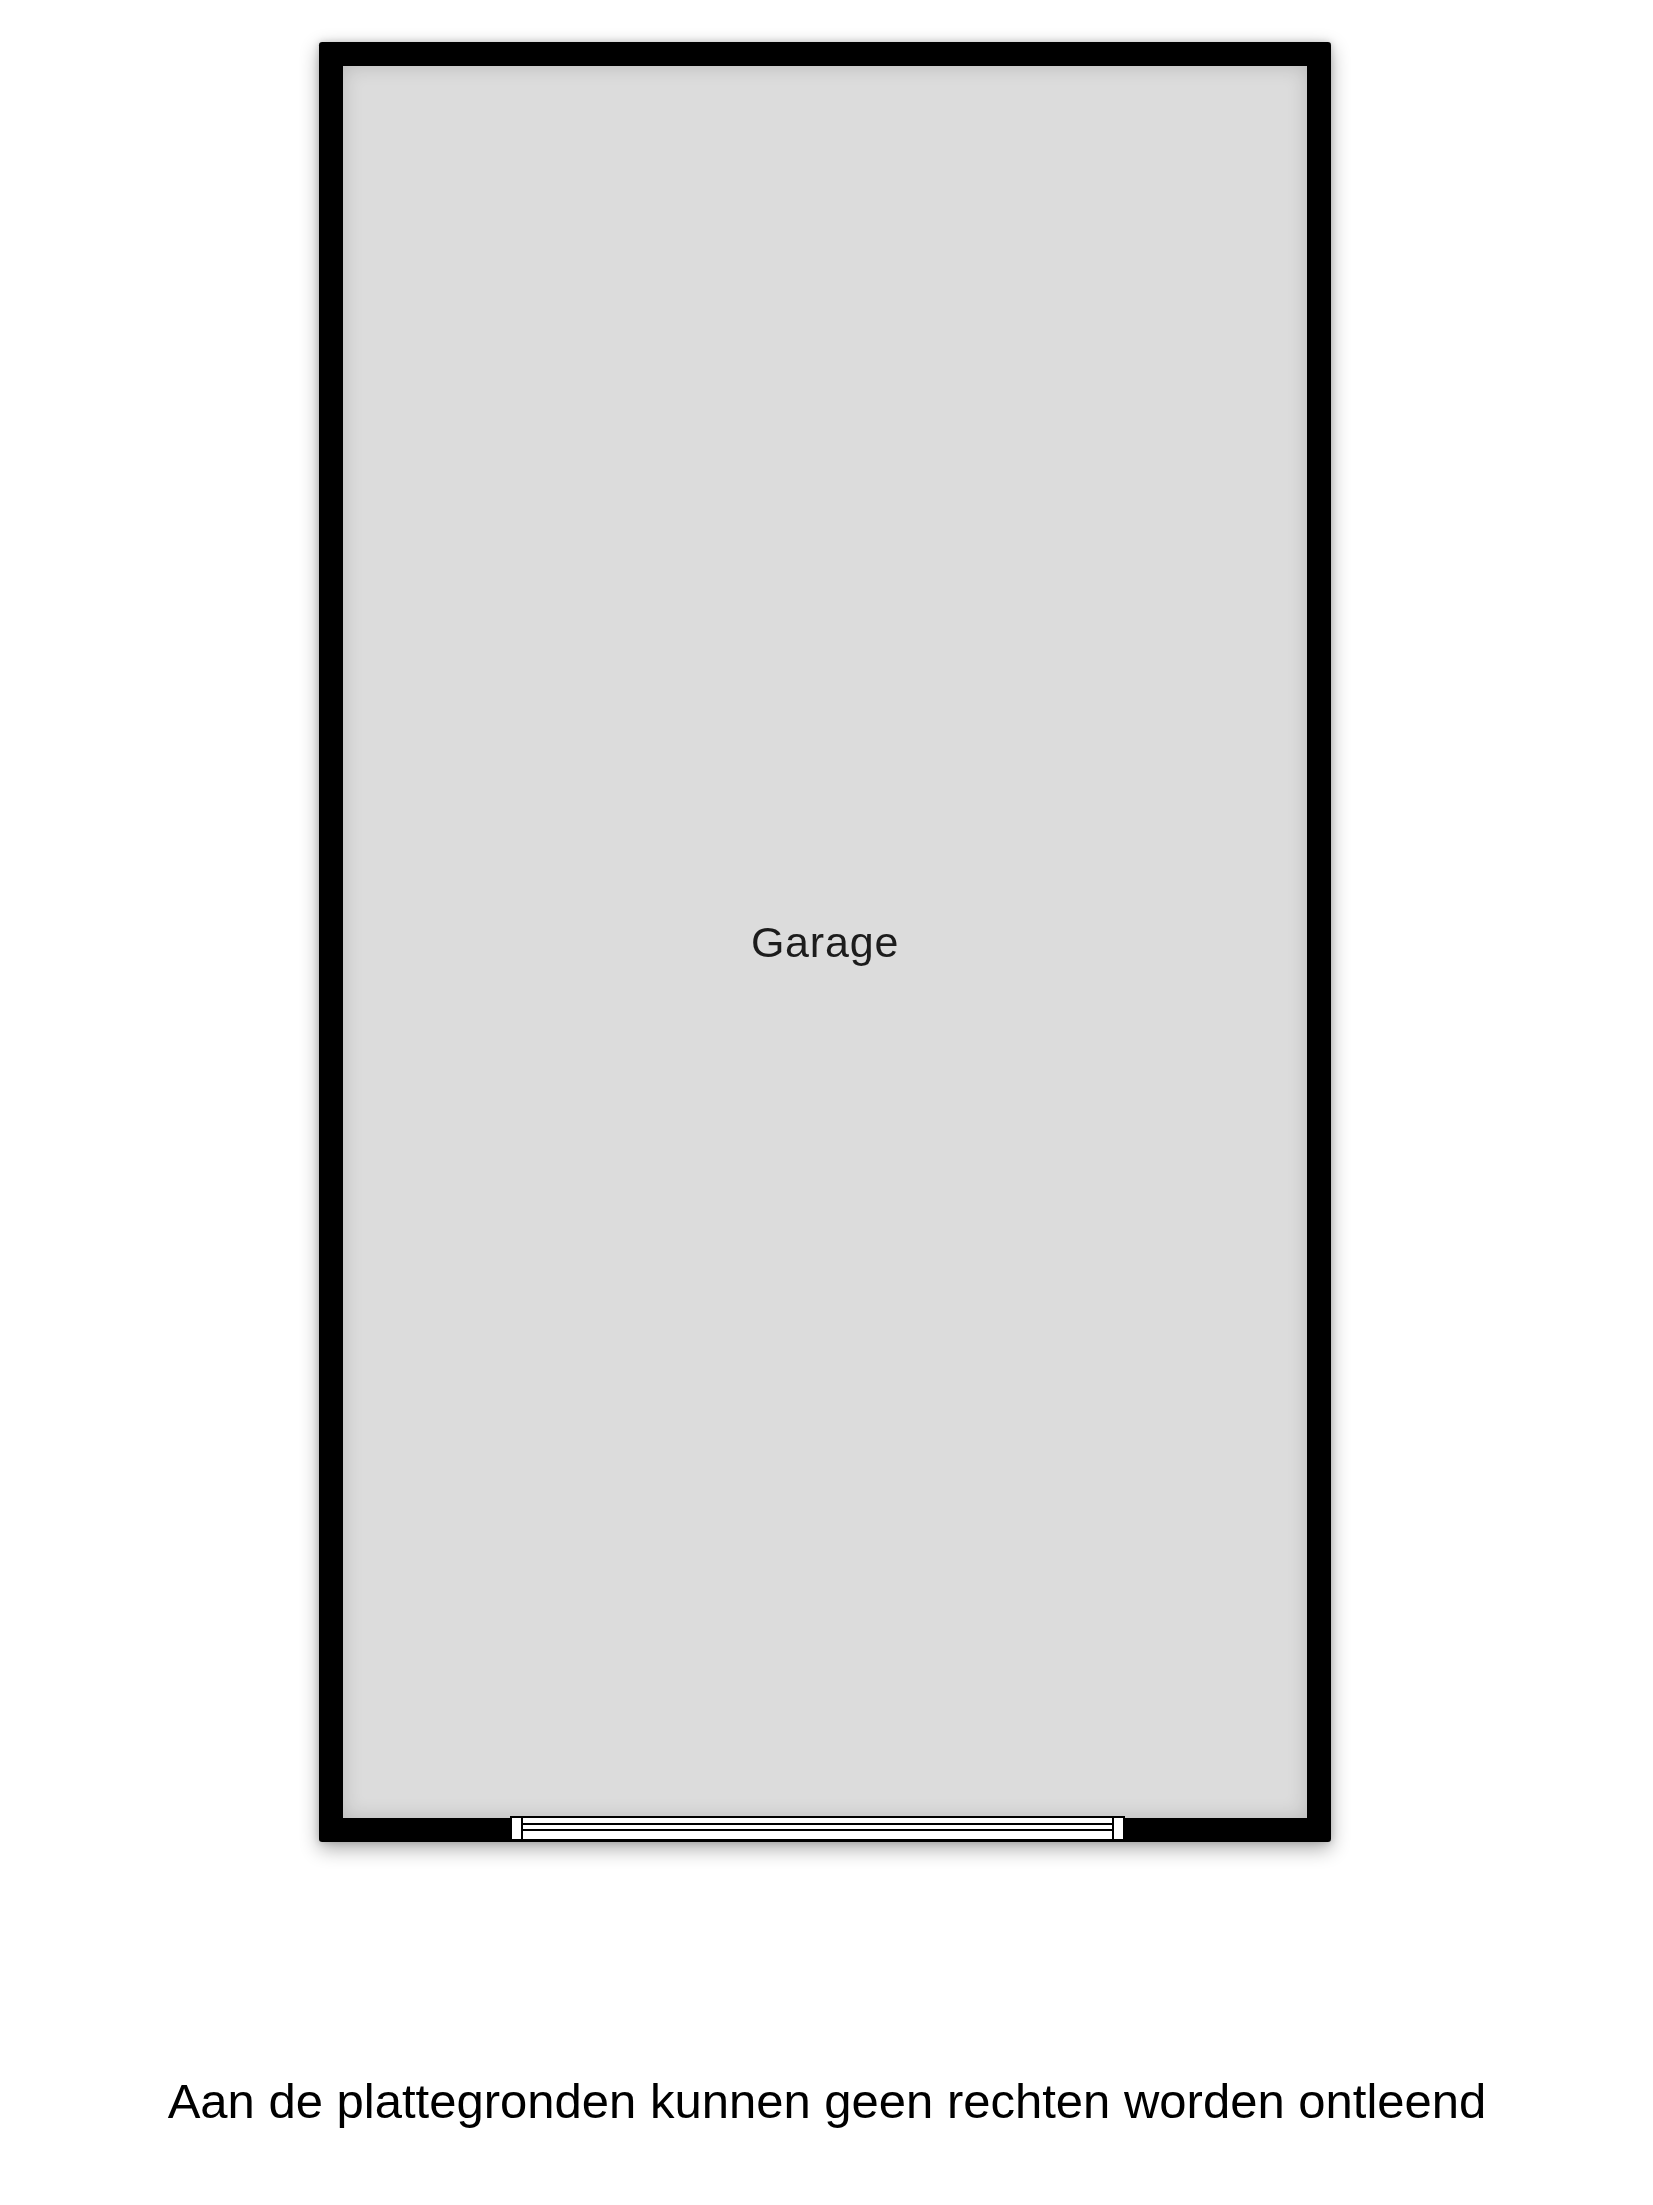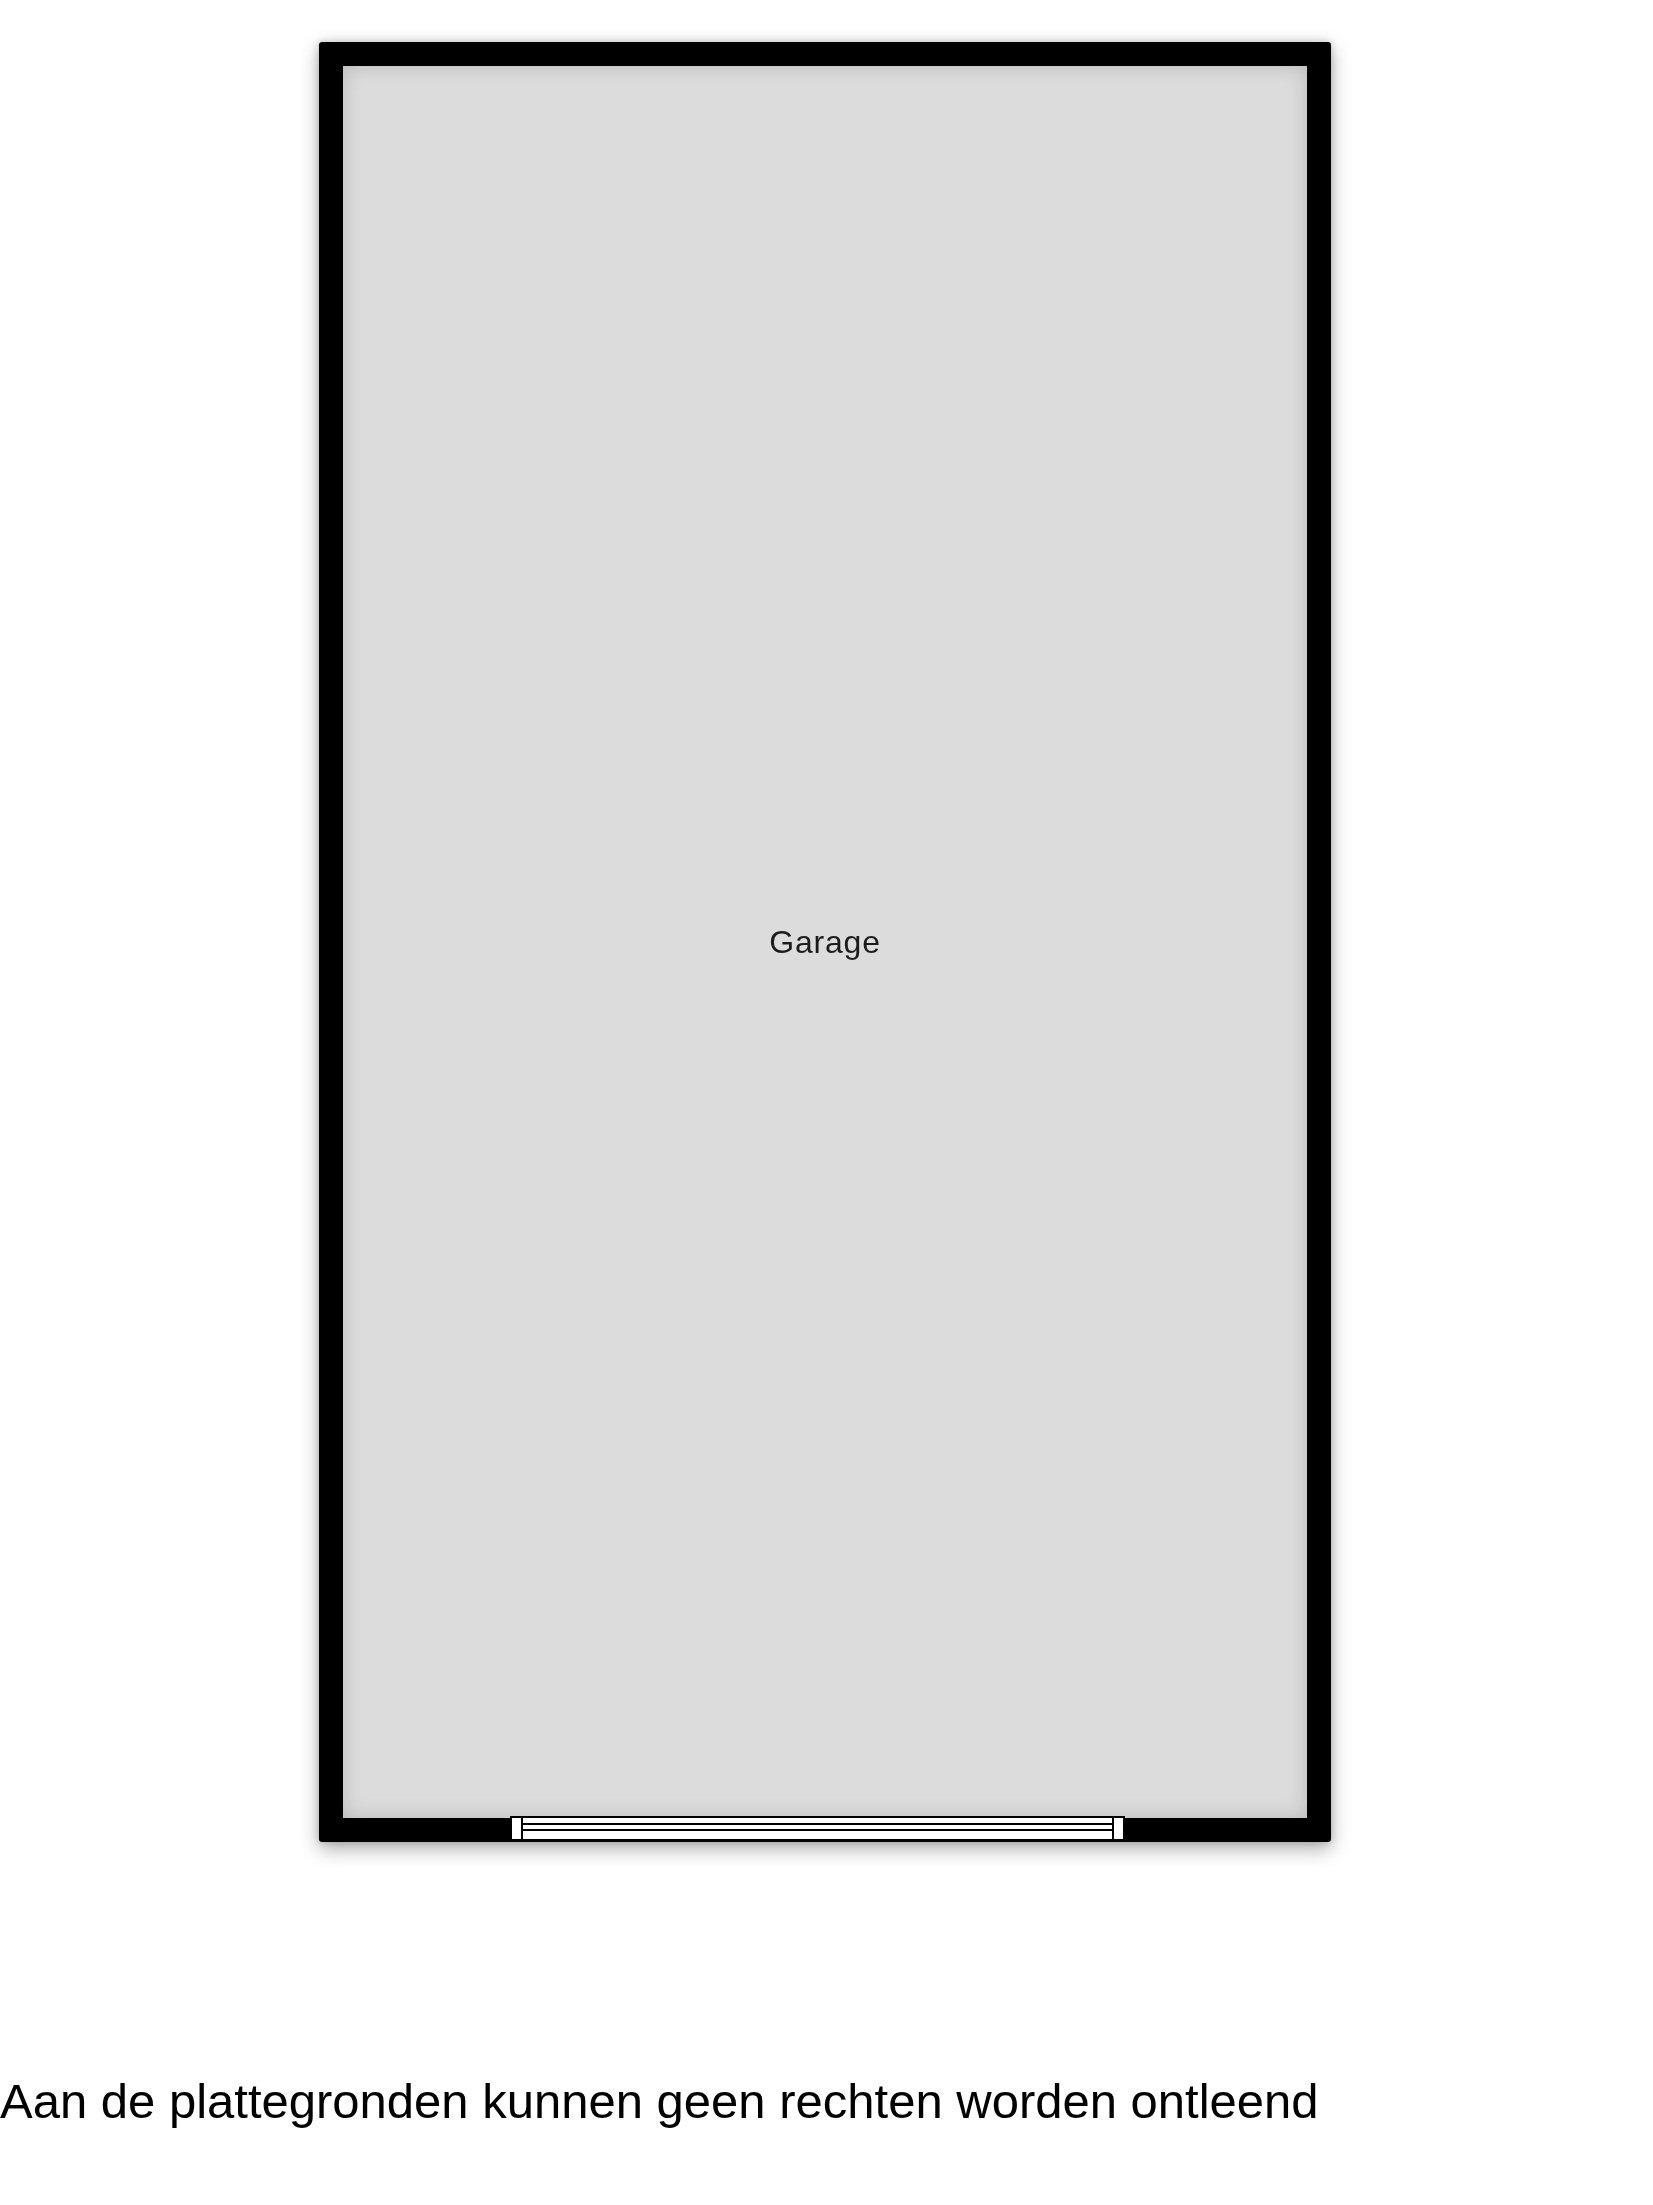--- a/index.html
+++ b/index.html
@@ -33,21 +33,21 @@
   .room{
     width:100%;
     height:100%;
     background:var(--floor);
     box-shadow:inset 0 0 20.5px rgba(0,0,0,0.16);
     display:flex;
     align-items:center;
     justify-content:center;
   }
   .room-label{
-    font-size:32px;
+    font-size:43px;
     line-height:1;
     letter-spacing:0.8px;
     color:var(--label);
   }
   
   .garage-door{
     position:absolute;
     left:191px;
     top:1774px;
     width:615px;
@@ -72,21 +72,21 @@
     background:#000000;
   }
   .door-line.l1{top:4.7px;}
   .door-line.l2{top:11px;}
   
   .footer{
     position:absolute;
     top:2075px;
     left:0;
     width:100%;
-    text-align:left;
+    text-align:center;
     font-size:49px;
     line-height:52px;
     color:#000000;
   }
 </style>
 </head>
 <body>
 
 <div class="page">
 

